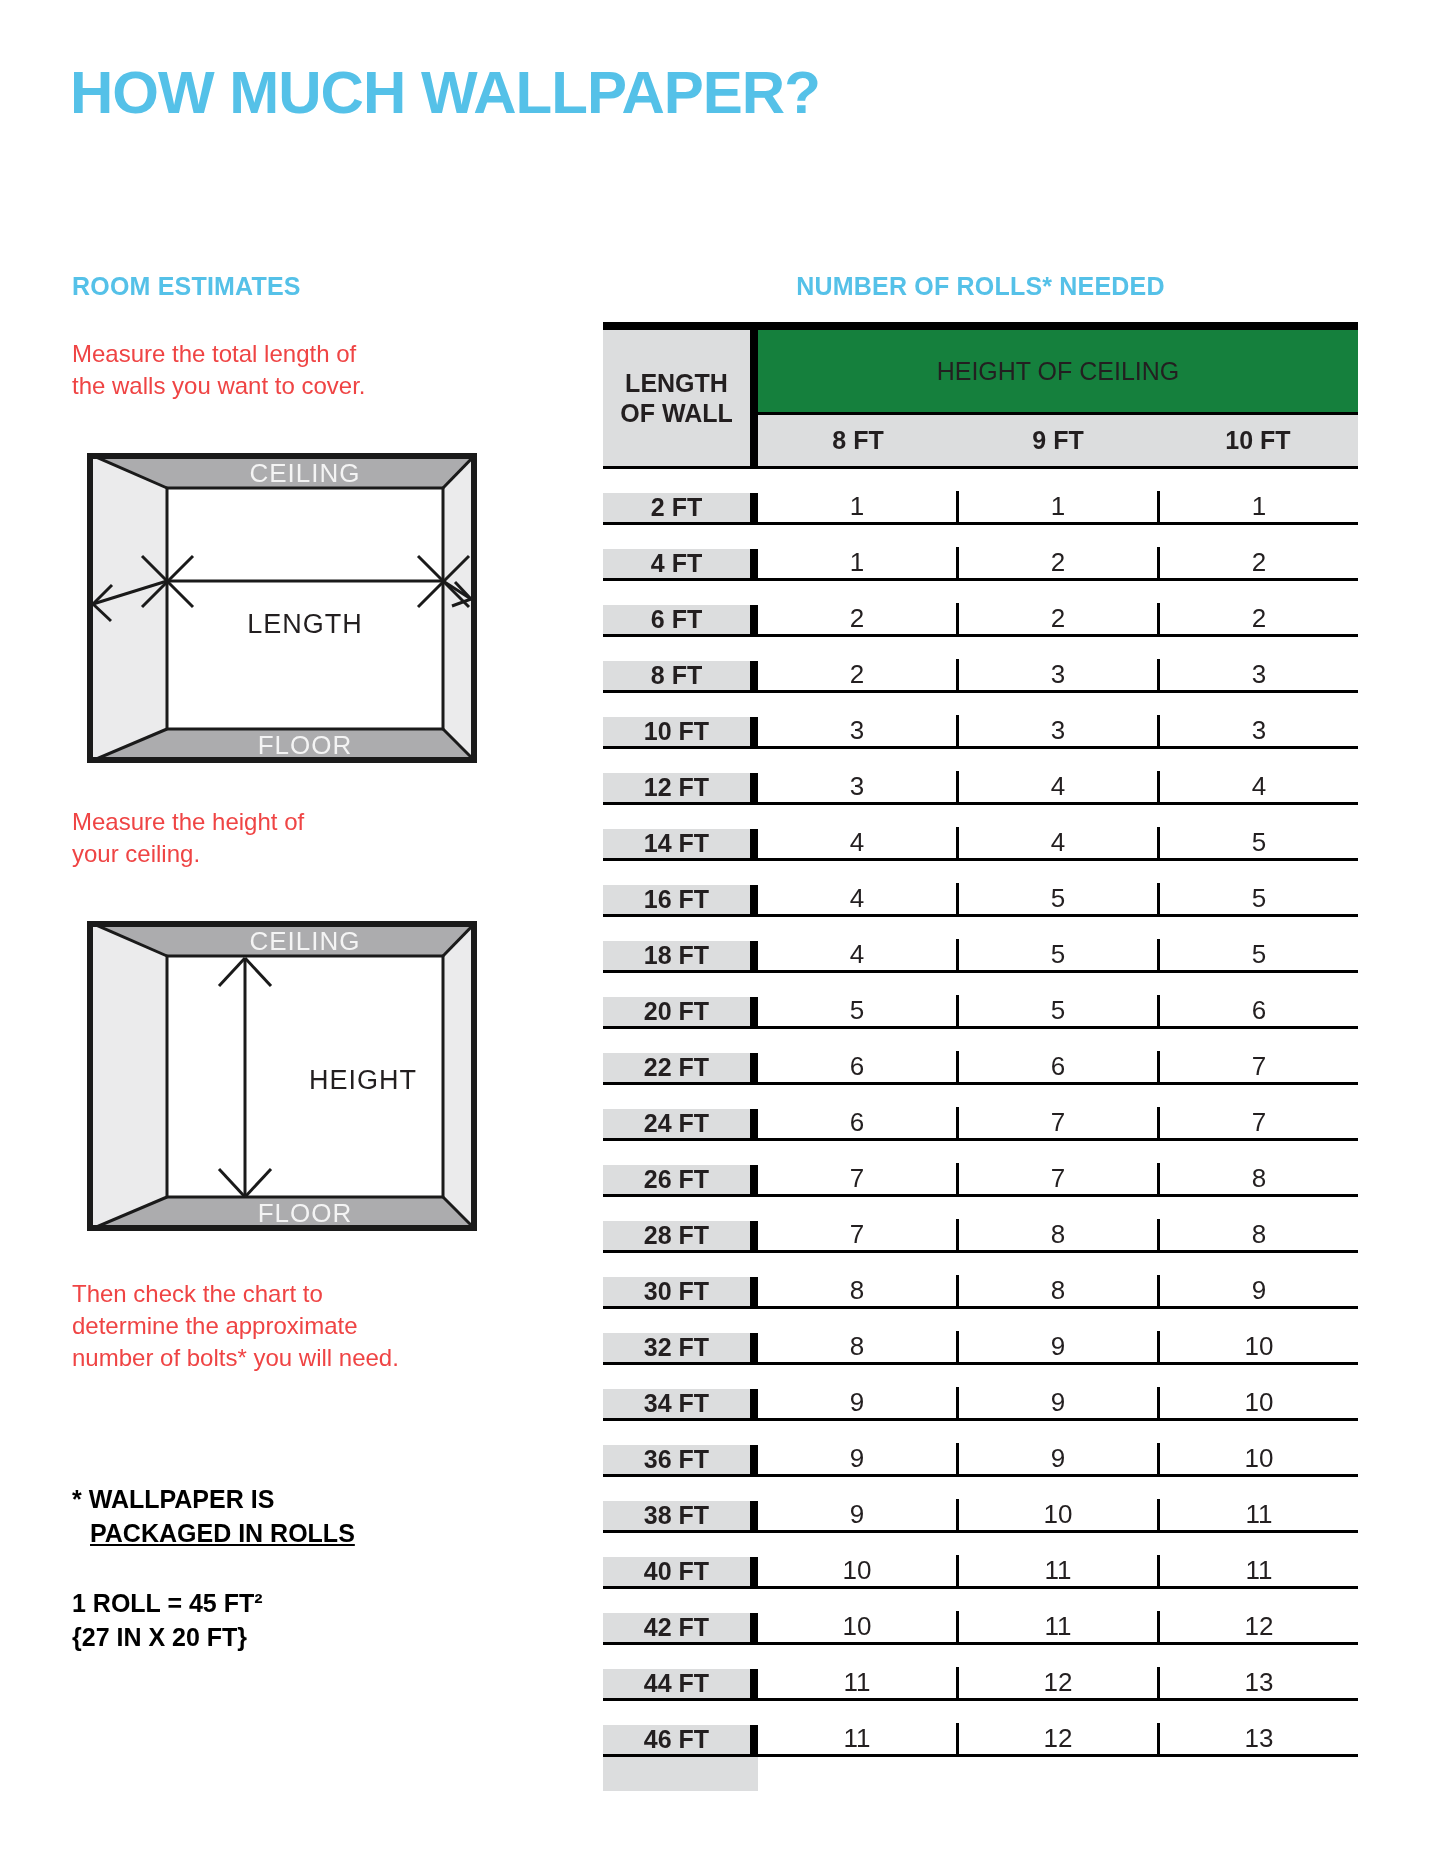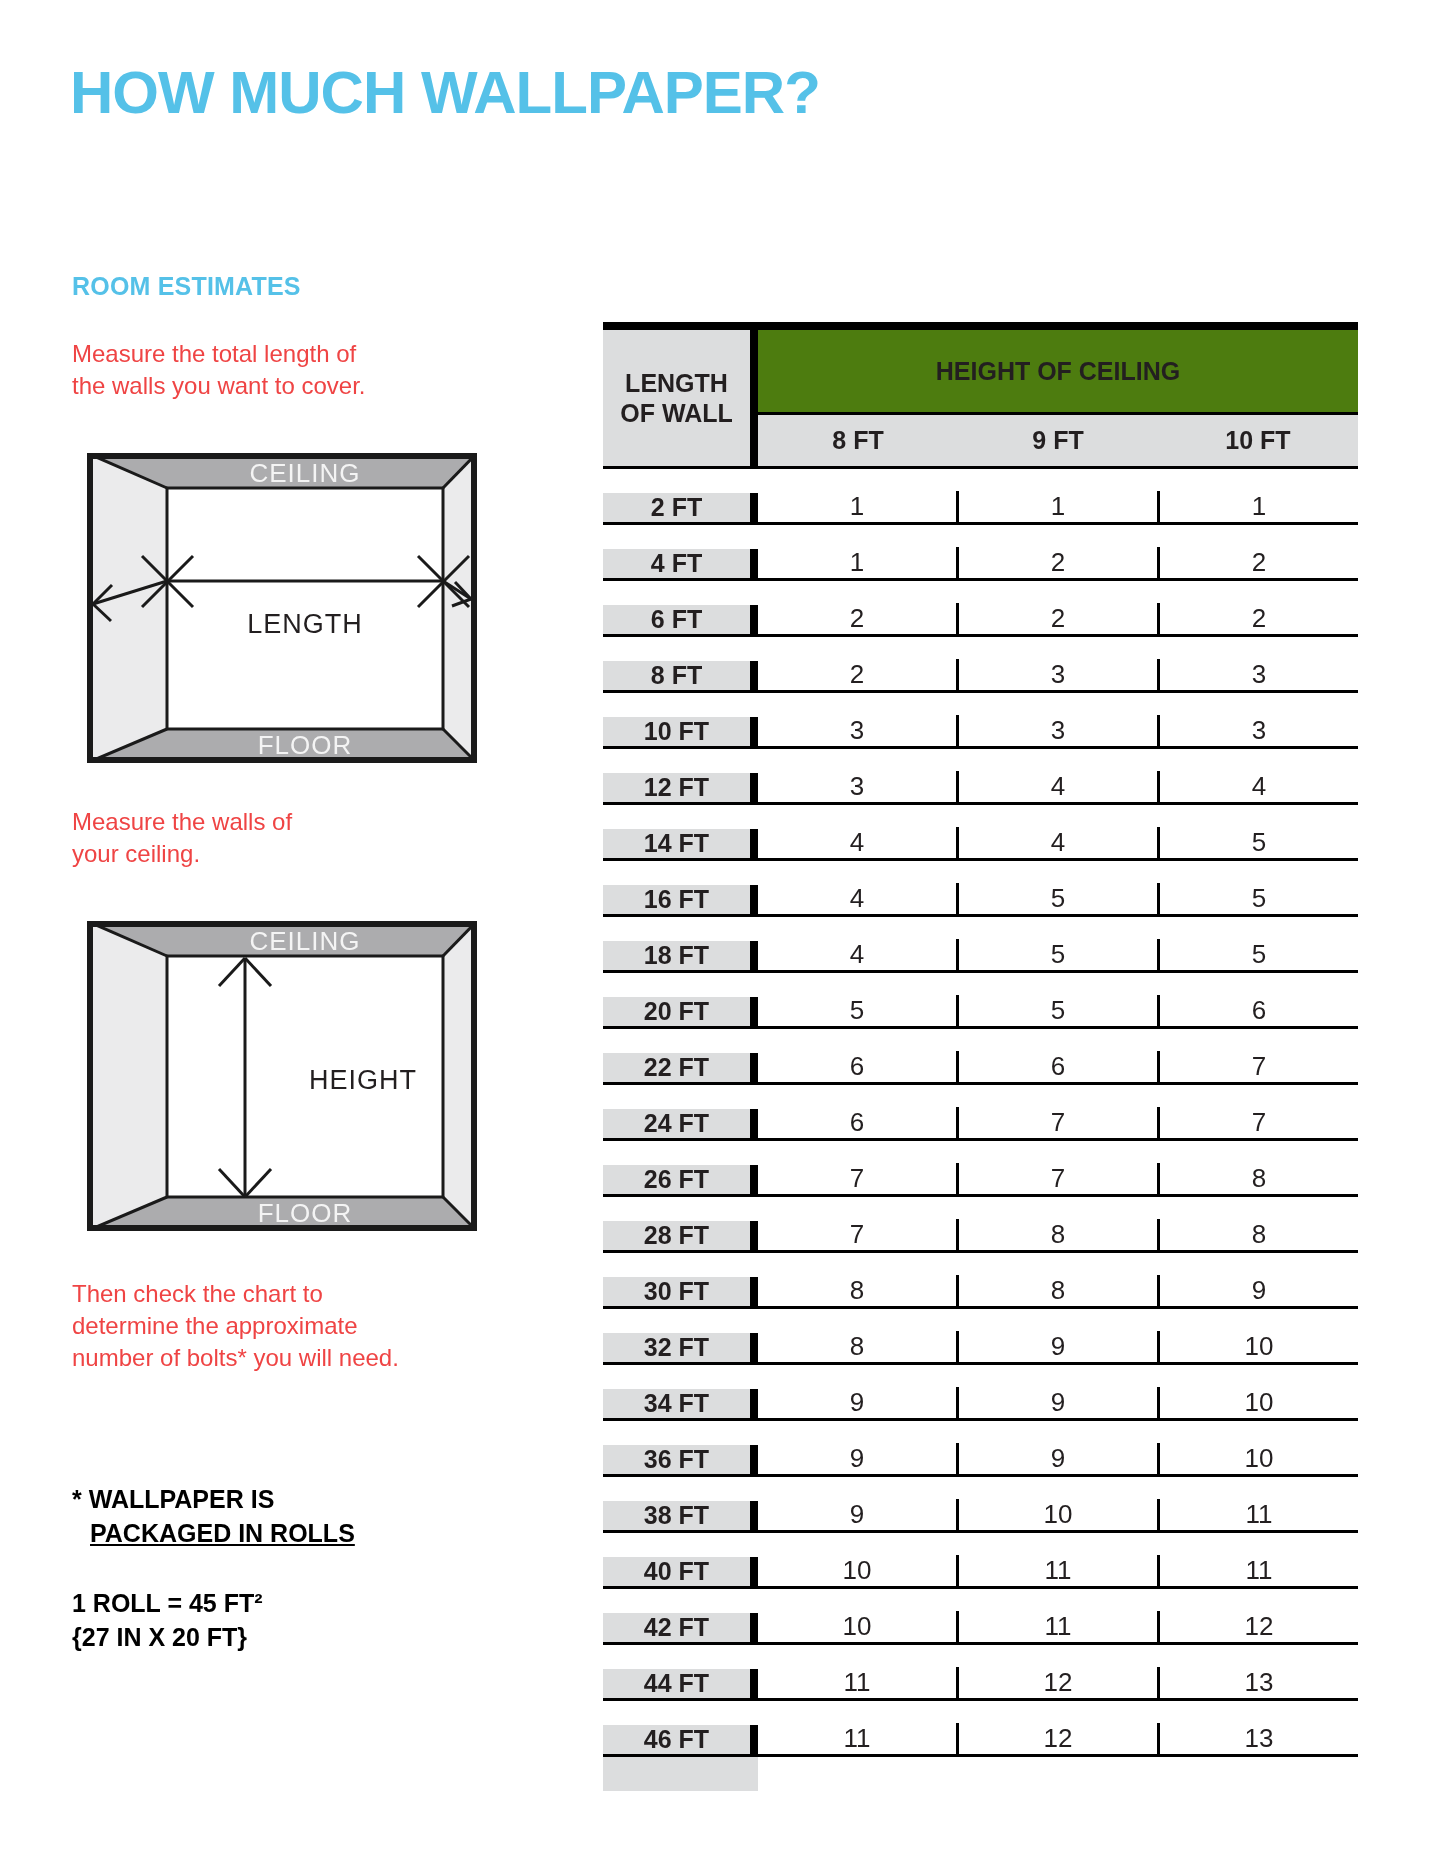--- a/index.html
+++ b/index.html
@@ -73,24 +73,24 @@
     background:#dcddde;
     border-right:8px solid #000;
     display:flex; flex-direction:column;
     align-items:center; justify-content:center;
     font-size:25px; font-weight:bold; line-height:30px;
     text-align:center;
   }
   .header-right { flex:1; display:flex; flex-direction:column; }
   .col-group-header {
     height:85px;
-    background:#4d7c0f;
+    background:#15803d;
     border-bottom:3px solid #000;
     display:flex; align-items:center; justify-content:center;
-    font-size:25px; font-weight:bold;
+    font-size:25px; font-weight:normal;
   }
   .subcols { flex:1; display:flex; background:#dcddde; }
   .subcol {
     flex:1;
     display:flex; align-items:center; justify-content:center;
     font-size:25px; font-weight:bold;
   }
   .tbl-body { border-bottom:3px solid #000; }
   .tbl-row { display:flex; height:56px; border-top:3px solid #000;align-items:flex-end; }
   .row-label {
@@ -150,21 +150,21 @@
       <line x1="6" y1="151" x2="24" y2="168"></line>
       <line x1="356" y1="128" x2="384" y2="146"></line>
       <line x1="384" y1="146" x2="368" y2="129"></line>
       <line x1="384" y1="146" x2="365" y2="153"></line>
     </g>
     <text x="218" y="180" text-anchor="middle" font-size="27" letter-spacing="1" fill="#231f20">LENGTH</text>
     <rect x="3" y="3" width="384" height="304" fill="none" stroke="#1a1a1a" stroke-width="6"></rect>
   </svg>
 
   <div class="abs para" id="step2">
-    <div>Measure the walls of</div>
+    <div>Measure the height of</div>
     <div>your ceiling.</div>
   </div>
 
   <svg class="abs diagram" id="diagram-height" width="390" height="310" viewBox="0 0 390 310">
     <polygon points="0,0 390,0 356,35 80,35" fill="#acacae"></polygon>
     <polygon points="0,310 390,310 356,276 80,276" fill="#acacae"></polygon>
     <polygon points="0,0 80,35 80,276 0,310" fill="#ebebec"></polygon>
     <polygon points="390,0 356,35 356,276 390,310" fill="#ebebec"></polygon>
     <rect x="80" y="35" width="276" height="241" fill="#ffffff" stroke="#1a1a1a" stroke-width="3"></rect>
     <g stroke="#1a1a1a" stroke-width="3">
@@ -195,20 +195,21 @@
   <div class="abs footnote" id="wallpaper-footnote">
     <div>* WALLPAPER IS</div>
     <div class="indent">PACKAGED IN ROLLS</div>
   </div>
 
   <div class="abs footnote" id="roll-size-note">
     <div>1 ROLL = 45 FT²</div>
     <div>{27 IN X 20 FT}</div>
   </div>
 
+  <div class="abs section-heading table-heading">NUMBER OF ROLLS* NEEDED</div>
 
   <div class="abs rolls-table">
     <div class="tbl-topbar"></div>
     <div class="tbl-header">
       <div class="row-group-header">
         <div>LENGTH</div>
         <div>OF WALL</div>
       </div>
       <div class="header-right">
         <div class="col-group-header">HEIGHT OF CEILING</div>

